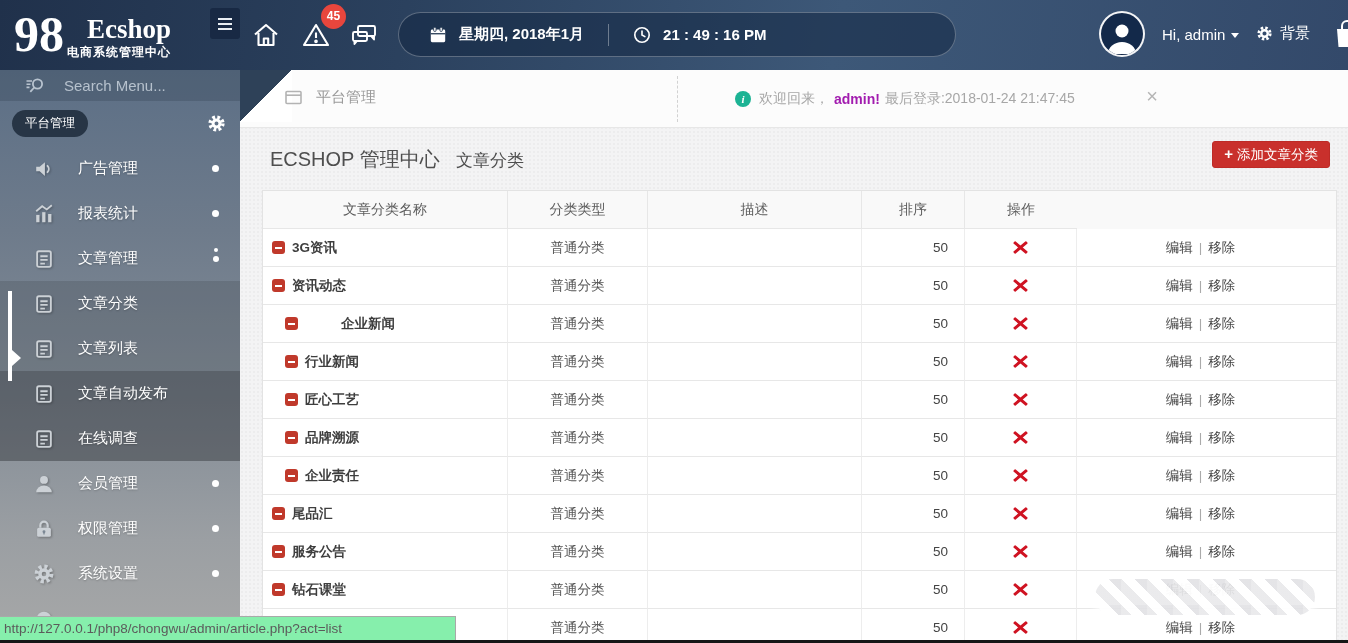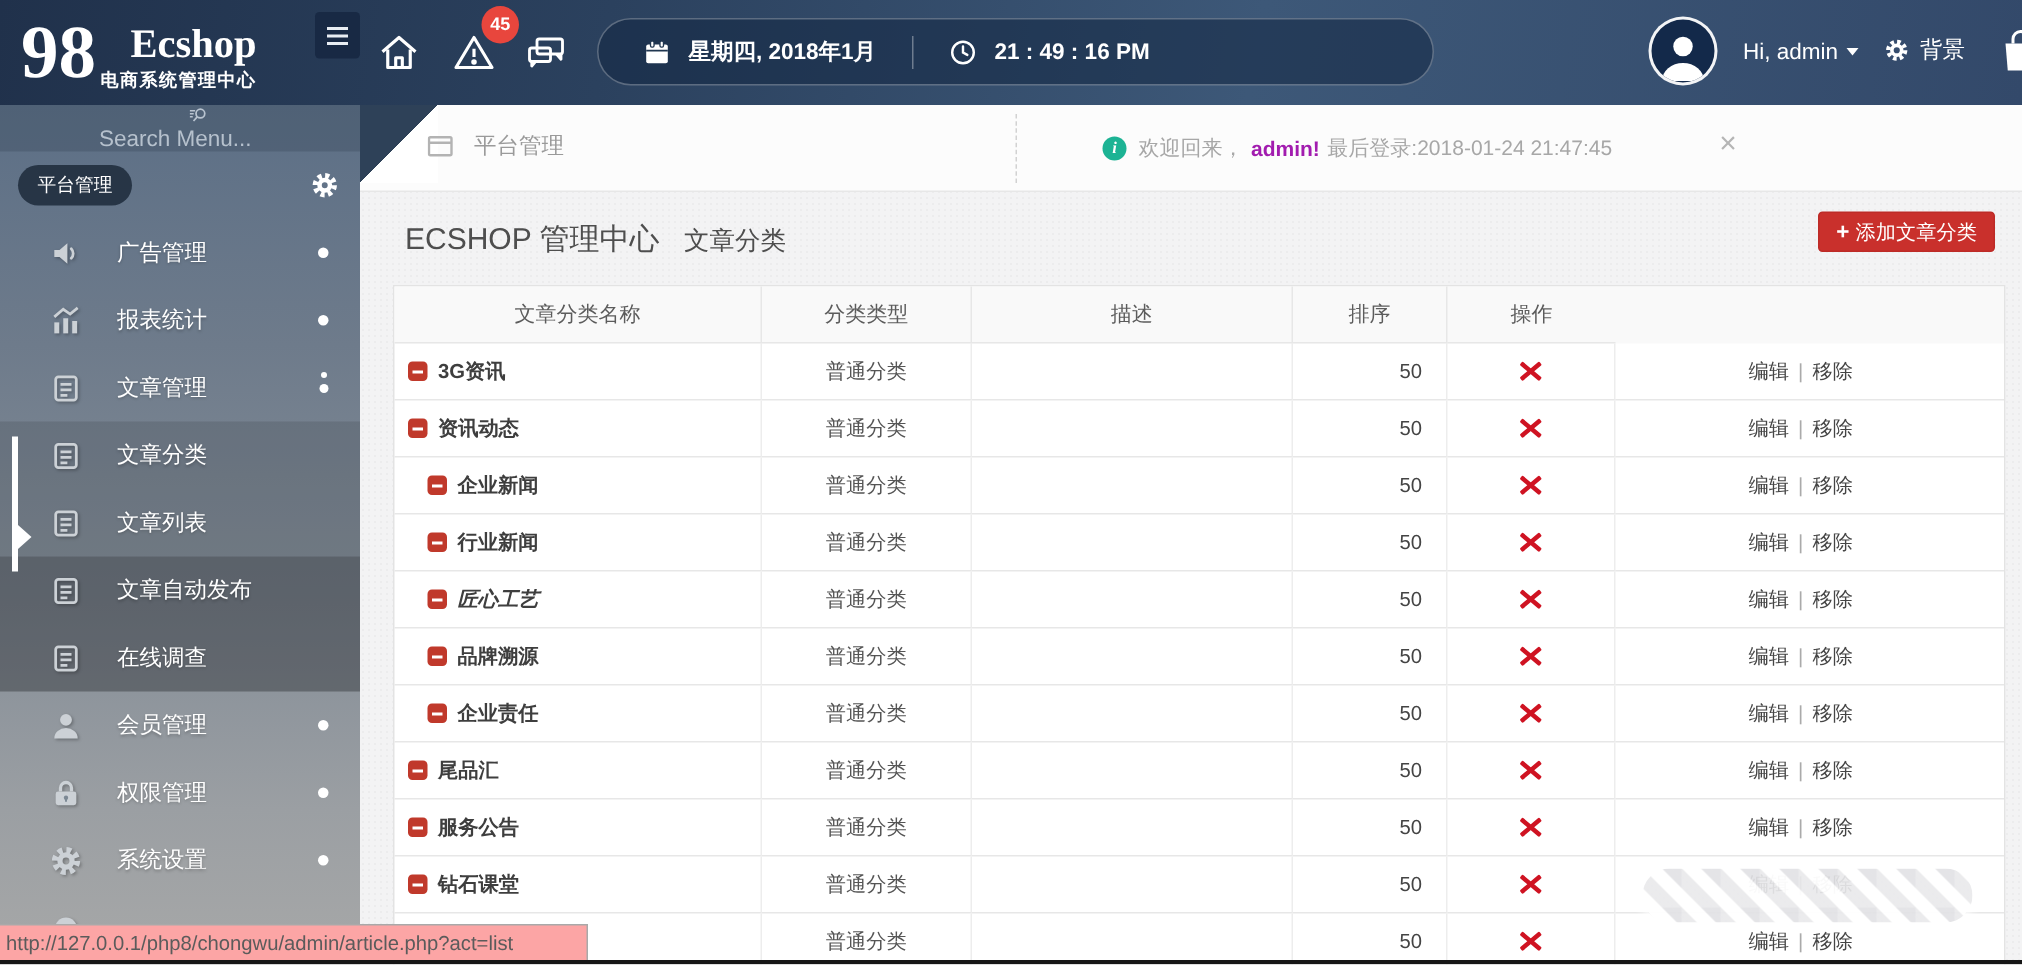--- a/index.html
+++ b/index.html
@@ -37,21 +37,21 @@
   .greeting { position:absolute; left:1162px; top:26px; color:#fff; font-size:15px; cursor:pointer; }
   .caret { display:inline-block; width:0; height:0; border-left:4px solid transparent; border-right:4px solid transparent;
     border-top:5px solid #fff; margin-left:6px; vertical-align:2px; }
   .bg-btn { position:absolute; left:1256px; top:24px; color:#fff; font-size:15px; display:flex; align-items:center; cursor:pointer; }
   .bg-btn .gear-s { width:17px; height:17px; margin-right:7px; }
   .ico-bag { position:absolute; left:1333px; top:19px; width:28px; height:32px; color:#fff; }
 
   
   .sidebar { position:absolute; left:0; top:70px; width:240px; height:573px; z-index:20;
     background:linear-gradient(180deg,#5c6f86 0%,#6e7b8b 28%,#848d97 58%,#9b9fa3 82%,#a7a8a8 100%); }
-  .search-bar { height:31px; background:rgba(13,24,40,0.16); display:flex; align-items:center; padding-left:24px;flex-direction:column; }
+  .search-bar { height:31px; background:rgba(13,24,40,0.16); display:flex; align-items:center; padding-left:24px; }
   .search-bar svg { width:22px; height:22px; color:#b9c4d0; }
   .search-bar input { background:transparent; border:none; outline:none; color:#dfe6ee; font-size:15px; margin-left:18px; width:150px;
     font-family:"Liberation Sans","DejaVu Sans",sans-serif; }
   .search-bar input::placeholder { color:#b6c1cd; }
   .section-row { height:45px; display:flex; align-items:center; padding:0 14px 0 12px; }
   .section-pill { background:rgba(31,44,60,0.88); color:#fff; font-size:12.5px; padding:5px 13px; border-radius:14px; }
   .section-gear { margin-left:auto; width:19px; height:19px; color:#fff; cursor:pointer; }
   .menu-item { height:45px; display:flex; align-items:center; padding:0 14px 0 32px; color:#fff; cursor:pointer; }
   .menu-item.sub-light { background:rgba(70,75,82,0.28); }
   .menu-item.sub-dark { background:rgba(35,38,42,0.40); }
@@ -108,21 +108,21 @@
   .tops a { color:#454545; text-decoration:none; cursor:pointer; }
   .op-sep { color:#aaa; margin:0 6px; }
 
   
   .watermark { position:absolute; left:1095px; top:579px; width:220px; height:36px; border-radius:18px; z-index:40;
     background-image:linear-gradient(45deg, rgba(255,255,255,0.97) 25%, rgba(233,233,235,0.92) 25%, rgba(233,233,235,0.92) 50%,
       rgba(255,255,255,0.97) 50%, rgba(255,255,255,0.97) 75%, rgba(226,226,229,0.92) 75%);
     background-size:26px 26px; box-shadow:0 0 6px 3px rgba(255,255,255,0.75); }
 
   
-  .status-tip { position:absolute; left:0; top:616px; width:392px; height:25px; background:#fca5a5;
+  .status-tip { position:absolute; left:0; top:616px; width:456px; height:25px; background:#86efac;
     border:1px solid #a9a9a9; border-left:none; border-bottom:none; z-index:50;
     font-size:13.5px; color:#5b5b5b; line-height:24px; padding-left:4px; white-space:nowrap; overflow:hidden; }
   .bottom-edge { position:absolute; left:0; bottom:0; width:1348px; height:3px; background:#161616; z-index:60; }
 </style>
 </head>
 <body>
 
 <div class="page">
 
   <header class="topbar">
@@ -369,55 +369,55 @@
             <div class="td tnav">
               <span class="xmark"></span>
             </div>
             <div class="td tops">
               <a>编辑</a>
               <span class="op-sep">|</span>
               <a>移除</a>
             </div>
           </div>
           <div class="trow">
+            <div class="td tname" style="padding-left: 22px; gap: 36px;">
+              <span class="minus"></span>
+              <span class="nm">企业新闻</span>
+            </div>
+            <div class="td ttype">普通分类</div>
+            <div class="td tdesc"></div>
+            <div class="td tsort">50</div>
+            <div class="td tnav">
+              <span class="xmark"></span>
+            </div>
+            <div class="td tops">
+              <a>编辑</a>
+              <span class="op-sep">|</span>
+              <a>移除</a>
+            </div>
+          </div>
+          <div class="trow">
             <div class="td tname" style="padding-left: 22px;">
               <span class="minus"></span>
-              <span class="nm">企业新闻</span>
+              <span class="nm">行业新闻</span>
             </div>
             <div class="td ttype">普通分类</div>
             <div class="td tdesc"></div>
             <div class="td tsort">50</div>
             <div class="td tnav">
               <span class="xmark"></span>
             </div>
             <div class="td tops">
               <a>编辑</a>
               <span class="op-sep">|</span>
               <a>移除</a>
             </div>
           </div>
           <div class="trow">
             <div class="td tname" style="padding-left: 22px;">
-              <span class="minus"></span>
-              <span class="nm">行业新闻</span>
-            </div>
-            <div class="td ttype">普通分类</div>
-            <div class="td tdesc"></div>
-            <div class="td tsort">50</div>
-            <div class="td tnav">
-              <span class="xmark"></span>
-            </div>
-            <div class="td tops">
-              <a>编辑</a>
-              <span class="op-sep">|</span>
-              <a>移除</a>
-            </div>
-          </div>
-          <div class="trow">
-            <div class="td tname" style="padding-left: 22px; font-style: italic;">
               <span class="minus"></span>
               <span class="nm">匠心工艺</span>
             </div>
             <div class="td ttype">普通分类</div>
             <div class="td tdesc"></div>
             <div class="td tsort">50</div>
             <div class="td tnav">
               <span class="xmark"></span>
             </div>
             <div class="td tops">

